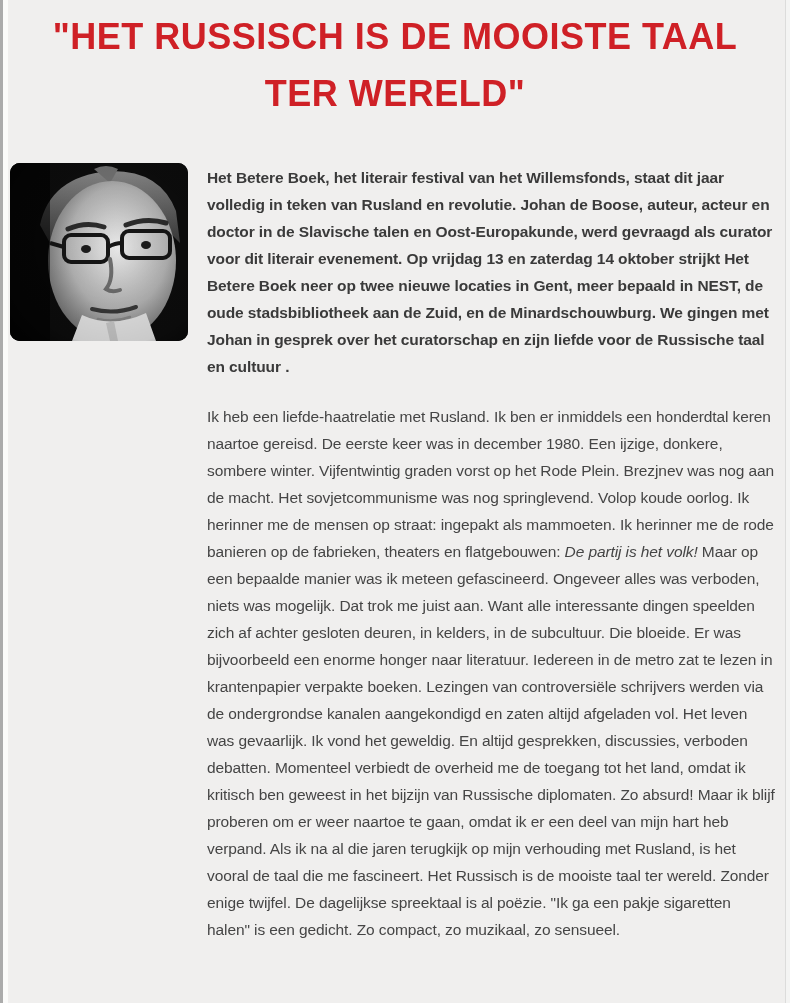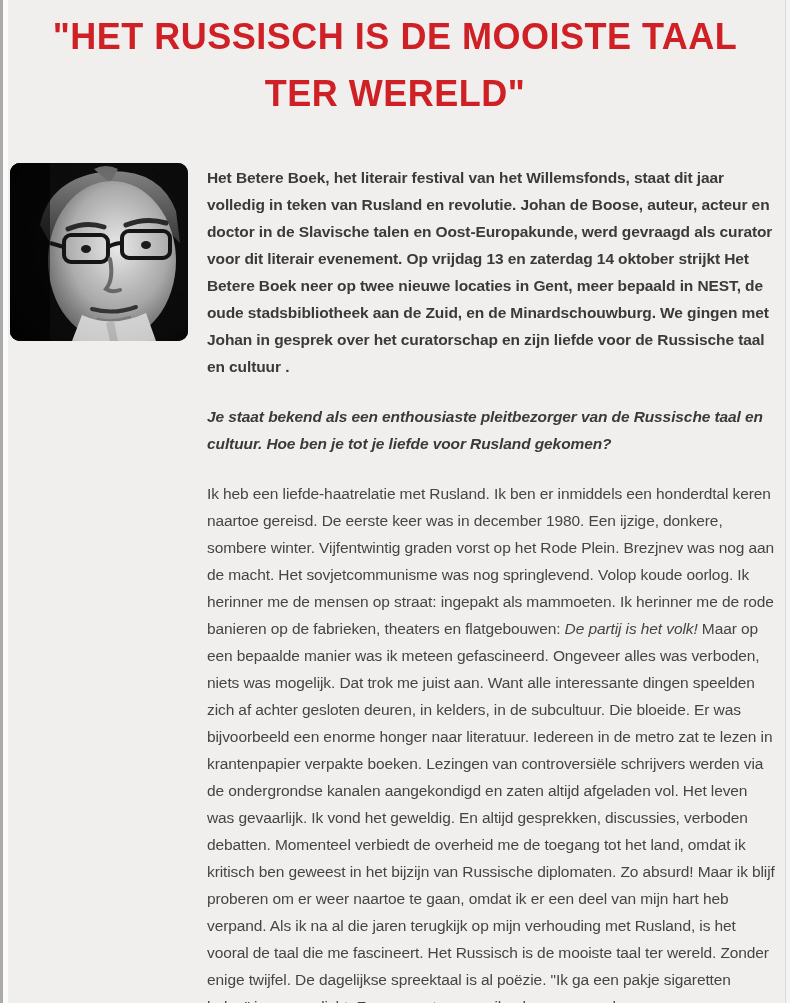--- a/index.html
+++ b/index.html
@@ -139,18 +139,17 @@
       <path d="M62,178 L72,152 Q102,166 136,150 L146,178 Z" fill="#ededed"></path>
       <path d="M96,160 L100,178 L108,178 L104,158 Z" fill="#cfcfcf"></path>
 
       <rect x="0" y="0" width="178" height="178" fill="url(#vignette)"></rect>
       <rect x="0" y="0" width="40" height="178" fill="#000" opacity="0.55"></rect>
     </svg>
   </div>
 
   <div class="article-body">
     <p class="intro">Het Betere Boek, het literair festival van het Willemsfonds, staat dit jaar volledig in teken van Rusland en revolutie. Johan de Boose, auteur, acteur en doctor in de Slavische talen en Oost-Europakunde, werd gevraagd als curator voor dit literair evenement. Op vrijdag 13 en zaterdag 14 oktober strijkt Het Betere Boek neer op twee nieuwe locaties in Gent, meer bepaald in NEST, de oude stadsbibliotheek aan de Zuid, en de Minardschouwburg. We gingen met Johan in gesprek over het curatorschap en zijn liefde voor de Russische taal en cultuur .</p>
-    <p class="question">Je staat bekend als een enthousiaste pleitbezorger van de Russische taal en cultuur. Hoe ben je tot je liefde voor Rusland gekomen?</p>
     <p class="answer"><span>Ik heb een liefde-haatrelatie met Rusland. Ik ben er inmiddels een honderdtal keren naartoe gereisd. De eerste keer was in december 1980. Een ijzige, donkere, sombere winter. Vijfentwintig graden vorst op het Rode Plein. Brezjnev was nog aan de macht. Het sovjetcommunisme was nog springlevend. Volop koude oorlog. Ik herinner me de mensen op straat: ingepakt als mammoeten. Ik herinner me de rode banieren op de fabrieken, theaters en flatgebouwen: </span><em>De partij is het volk!</em><span> Maar op een bepaalde manier was ik meteen gefascineerd. Ongeveer alles was verboden, niets was mogelijk. Dat trok me juist aan. Want alle interessante dingen speelden zich af achter gesloten deuren, in kelders, in de subcultuur. Die bloeide. Er was bijvoorbeeld een enorme honger naar literatuur. Iedereen in de metro zat te lezen in krantenpapier verpakte boeken. Lezingen van controversiële schrijvers werden via de ondergrondse kanalen aangekondigd en zaten altijd afgeladen vol. Het leven was gevaarlijk. Ik vond het geweldig. En altijd gesprekken, discussies, verboden debatten. Momenteel verbiedt de overheid me de toegang tot het land, omdat ik kritisch ben geweest in het bijzijn van Russische diplomaten. Zo absurd! Maar ik blijf proberen om er weer naartoe te gaan, omdat ik er een deel van mijn hart heb verpand. Als ik na al die jaren terugkijk op mijn verhouding met Rusland, is het vooral de taal die me fascineert. Het Russisch is de mooiste taal ter wereld. Zonder enige twijfel. De dagelijkse spreektaal is al poëzie. "Ik ga een pakje sigaretten halen" is een gedicht. Zo compact, zo muzikaal, zo sensueel.</span></p>
 
   </div>
 
 </div>
 
 </body></html>

